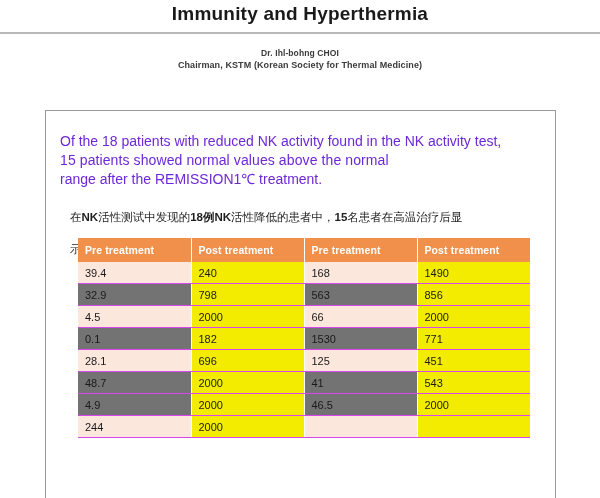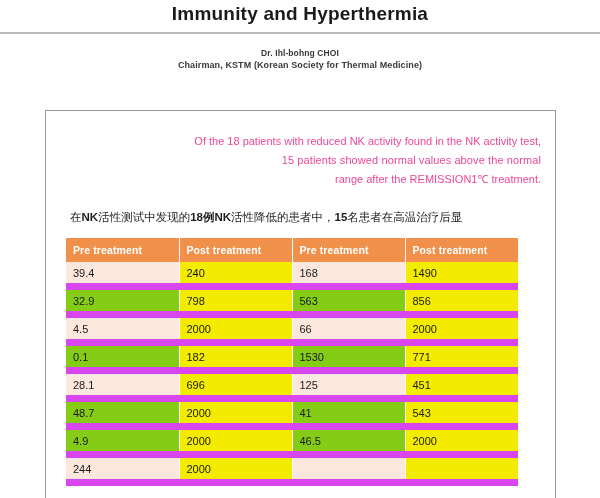--- a/index.html
+++ b/index.html
@@ -57,43 +57,43 @@
     top: 110px;
     width: 511px;
     height: 400px;
     background: #ffffff;
     border: 1px solid #9a9a9a;
     box-sizing: border-box;
   }
 
   
   #statement-en {
-    text-align: right;
-    color: #ec4899;
-    font-size: 11px;
+    text-align: left;
+    color: #6d28d9;
+    font-size: 14px;
     line-height: 19px;
     padding: 21px 14px 0 14px;
   }
   #statement-en .ln { display: block; white-space: nowrap; }
   #statement-en .ln2 { letter-spacing: 0.1px; }
 
   #statement-zh {
     color: #1d1d1d;
     font-size: 11.5px;
     line-height: 16px;
     padding: 4px 22px 0 24px;
     text-align: justify;
   }
   #statement-zh .zh-line { display: block; margin-top: 16px; }
   #statement-zh b { font-weight: bold; }
 
   
   #data-table-wrap {
     position: absolute;
-    left: 20px;
+    left: 32px;
     top: 127px;
     width: 394px;
   }
   table#data-table {
     border-collapse: collapse;
     width: 452px;
     table-layout: fixed;
   }
   table#data-table col.c-pre  { width: 113px; }
   table#data-table col.c-post { width: 113px; }
@@ -109,30 +109,30 @@
     letter-spacing: 0.1px;
     height: 14px;
   }
   table#data-table th:last-child { border-right: none; }
 
   table#data-table td {
     font-size: 11px;
     padding: 3px 0 3px 7px;
     height: 15px;
     border-right: 1px solid #ffffff;
-    border-bottom: 7px solid #d946ef;
+    border-bottom: 1px solid #d946ef;
     color: #1a1a1a;
     overflow: hidden;
     white-space: nowrap;
   }
   table#data-table td:last-child { border-right: none; }
 
   
   td.pre        { background: #FBE7DC; }
-  tr.alt td.pre { background: #84cc16; }
+  tr.alt td.pre { background: #737373; }
 
   
   td.post       { background: #F3EC00; }
 
   td.val-orange { color: #E8622A; }
   td.val-dark   { color: #1a1a1a; }
 </style>
 </head>
 <body>
 

